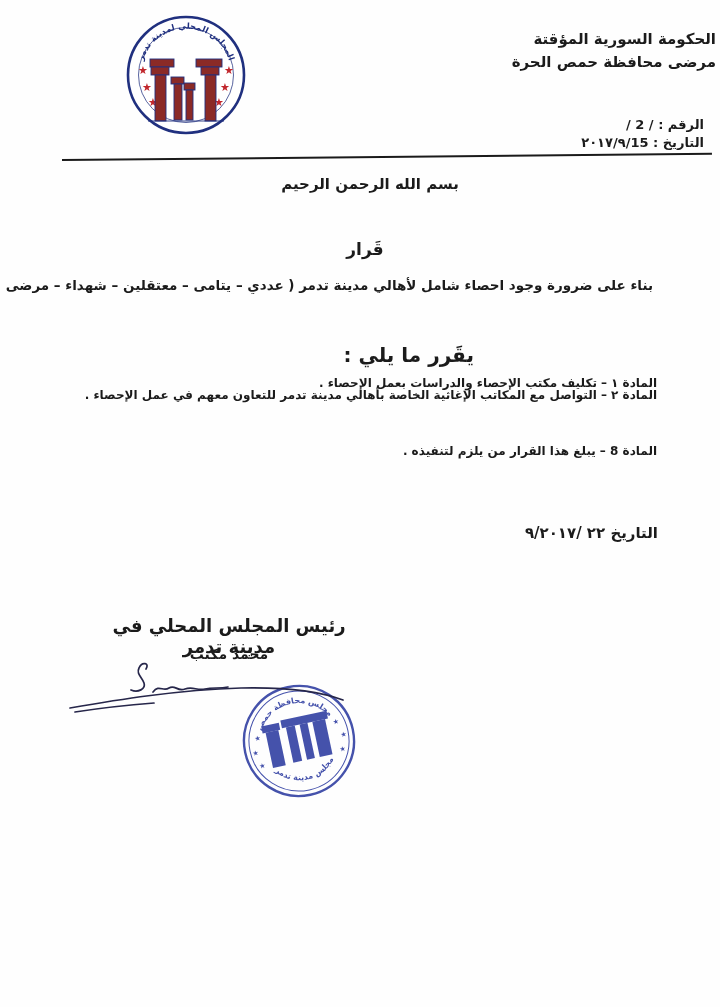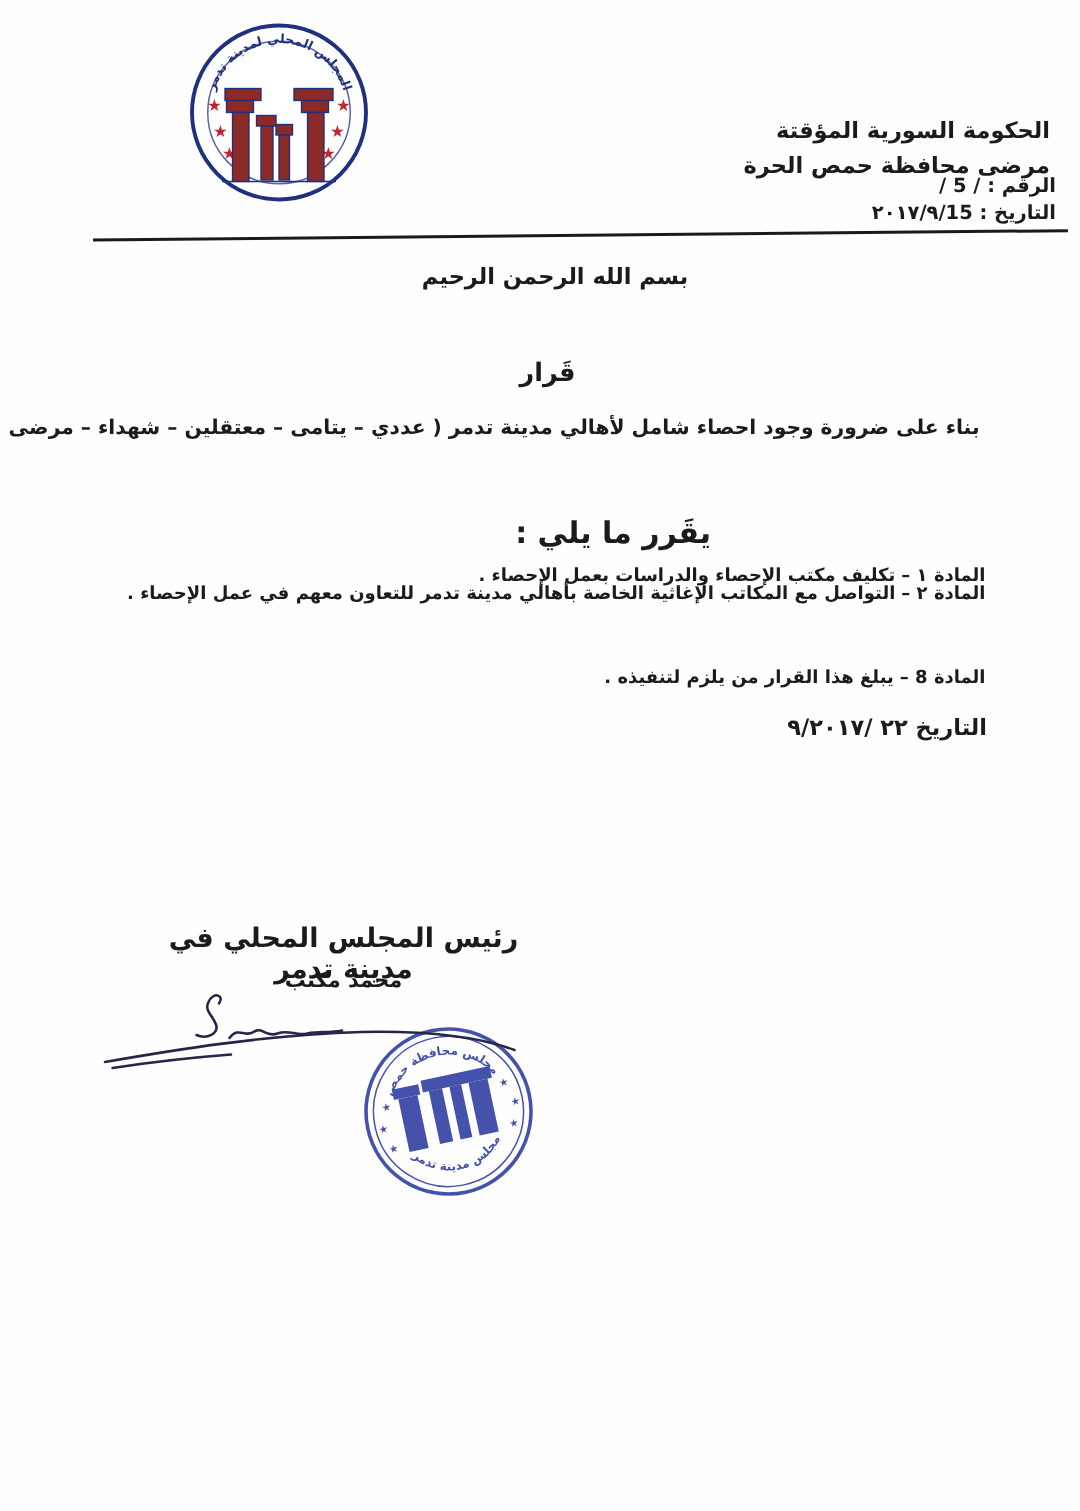--- a/index.html
+++ b/index.html
@@ -4,37 +4,37 @@
 <style>
   * { margin:0; padding:0; box-sizing:border-box; }
   html,body { background:#ffffff; }
   body { width:720px; height:1007px; font-family:"DejaVu Sans","Liberation Sans",sans-serif; }
   .page { position:relative; width:720px; height:1007px; background:#fefefe; overflow:hidden; color:#1b1b1b; }
   .abs { position:absolute; }
   .rtl { direction:rtl; }
 
   .emblem { left:124px; top:13px; width:124px; height:124px; }
 
-  .letterhead { right:20px; top:28px; text-align:right; font-weight:700; font-size:15px; line-height:23px;margin-top:48px; }
+  .letterhead { right:4px; top:28px; text-align:right; font-weight:700; font-size:15px; line-height:23px; }
   .refblock { right:16px; top:116px; text-align:right; font-weight:700; font-size:13px; line-height:18px; }
 
   .divider { left:62px; top:159px; width:650px; height:0; border-top:2px solid #1a1a1a;
              transform:rotate(-0.55deg); transform-origin:left center; }
 
   .basmala   { left:230px; top:175px; width:280px; text-align:center; font-weight:700; font-size:15px; }
   .doc-title { left:290px; top:239px; width:150px; text-align:center; font-weight:700; font-size:17px; }
 
   .preamble { right:67px; top:277px; font-size:13.5px; font-weight:600; white-space:nowrap; }
   .intro    { right:246px; top:343px; font-size:20px; font-weight:700; }
 
   .article { right:63px; font-size:12px; font-weight:600; white-space:nowrap; }
   .a1 { top:376px; } .a2 { top:388px; } .a3 { top:444px; }
   .alabel { font-weight:700; margin-left:4px; }
 
-  .closing-date { right:62px; top:476px; font-size:15px; font-weight:600; white-space:nowrap; }
+  .closing-date { right:62px; top:524px; font-size:15px; font-weight:600; white-space:nowrap; }
 
   .sig-title { left:100px; top:615px; width:258px; text-align:center; font-weight:700; font-size:18px; }
   .sig-name  { left:100px; top:646px; width:258px; text-align:center; font-weight:700; font-size:14px; }
 
   .stamp { left:239px; top:681px; width:120px; height:120px; transform:rotate(-12deg); opacity:0.92; }
   .signature-svg { left:56px; top:661px; width:300px; height:62px; z-index:5; }
 
   svg text { font-family:"DejaVu Sans","Liberation Sans",sans-serif; }
 </style>
 </head>
@@ -75,21 +75,21 @@
       </g>
     </g>
   </svg>
 
   <div class="abs letterhead rtl">
     <div>الحكومة السورية المؤقتة</div>
     <div>مرضى محافظة حمص الحرة</div>
   </div>
 
   <div class="abs refblock rtl">
-    <div>الرقم : / 5 /</div>
+    <div>الرقم : / 2 /</div>
     <div>التاريخ : ٢٠١٧/٩/15</div>
   </div>
 
   <div class="abs divider"></div>
 
   <div class="abs doc-title rtl">قَرار</div>
 
   <div class="abs basmala rtl">بسم الله الرحمن الرحيم</div>
 
   <div class="abs preamble rtl">بناء على ضرورة وجود احصاء شامل لأهالي مدينة تدمر ( عددي – يتامى – معتقلين – شهداء – مرضى )</div>

